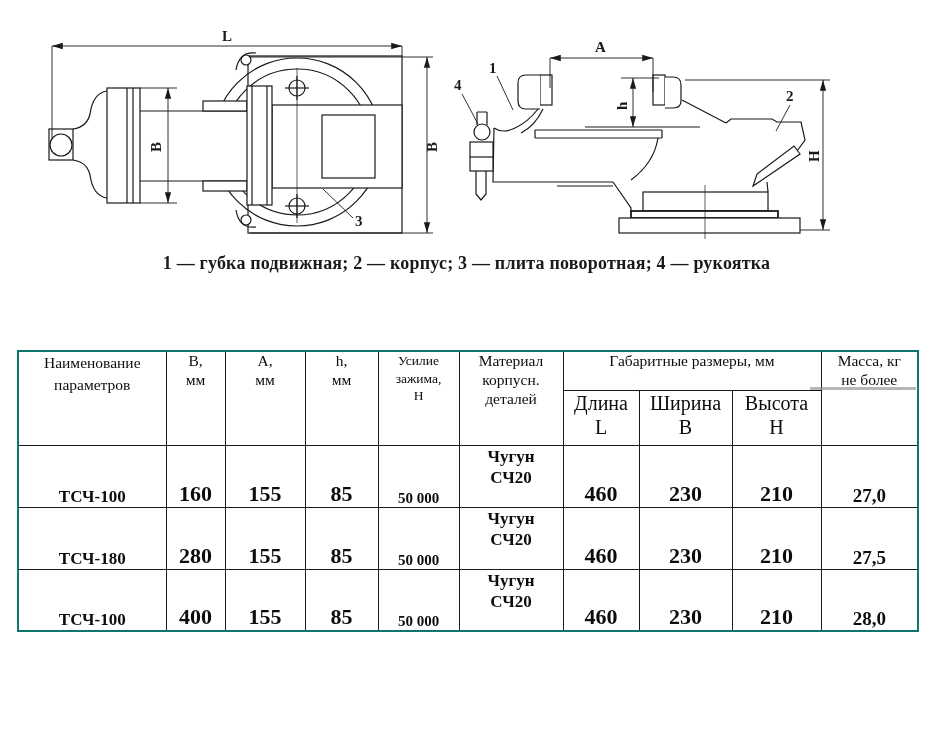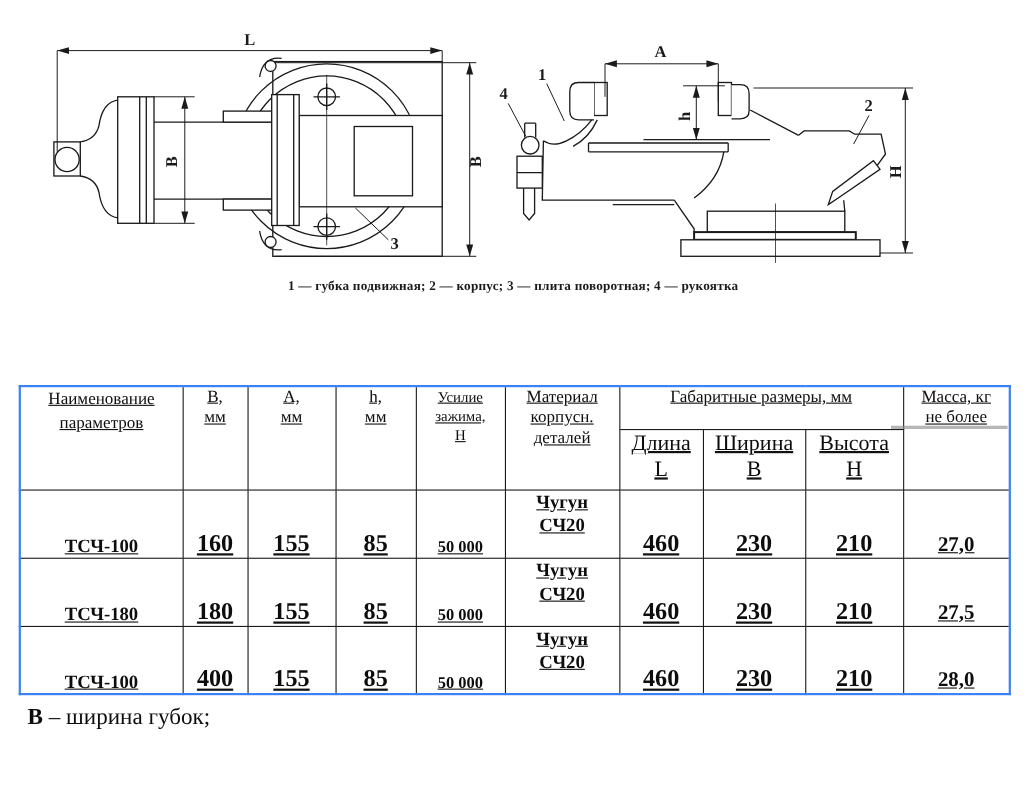--- a/index.html
+++ b/index.html
@@ -5,27 +5,26 @@
   html,body{margin:0;padding:0;}
   body{
     width:933px;height:733px;position:relative;background:#ffffff;
     font-family:"Liberation Serif", serif;color:#111;overflow:hidden;
   }
   .drawing{position:absolute;}
   #top-view{left:25px;top:26px;}
   #side-view{left:445px;top:28px;}
   .caption{
     position:absolute;left:0;top:253px;width:933px;text-align:center;
-    font-weight:bold;font-size:12px;color:#1a1a1a;letter-spacing:0.2px;
+    font-weight:bold;font-size:18px;color:#1a1a1a;letter-spacing:0.2px;
   }
   table.spec{
     position:absolute;left:17px;top:350px;width:900px;
     border-collapse:collapse;table-layout:fixed;
-    border:2px solid #3b82f6;
-    text-decoration:underline;
+    border:2px solid #0f766e;
   }
   table.spec th, table.spec td{
     border:1px solid #1a1a1a;padding:0;margin:0;
     text-align:center;color:#0d0d0d;
   }
   tr.h1{height:39px;}
   tr.h2{height:55px;}
   tr.data{height:62px;}
   th{font-weight:normal;font-size:15.5px;vertical-align:top;
      padding-top:3px;white-space:pre-line;line-height:1.22;}
@@ -240,21 +239,21 @@
     <td class="force-val">50 000</td>
     <td class="material">Чугун
 СЧ20</td>
     <td class="num">460</td>
     <td class="num">230</td>
     <td class="num">210</td>
     <td class="mass">27,0</td>
   </tr>
   <tr class="data">
     <td class="model">ТСЧ-180</td>
-    <td class="num">180</td>
+    <td class="num">280</td>
     <td class="num">155</td>
     <td class="num">85</td>
     <td class="force-val">50 000</td>
     <td class="material">Чугун
 СЧ20</td>
     <td class="num">460</td>
     <td class="num">230</td>
     <td class="num">210</td>
     <td class="mass">27,5</td>
   </tr>
@@ -269,14 +268,13 @@
     <td class="num">460</td>
     <td class="num">230</td>
     <td class="num">210</td>
     <td class="mass">28,0</td>
   </tr>
 </tbody>
   </table>
 <div class="artifact-line"></div>
 
 <div class="legend">
-  <div class="legend-line"><span class="sym">В</span> <span>– ширина губок;</span></div>
 </div>
 
 </body></html>

